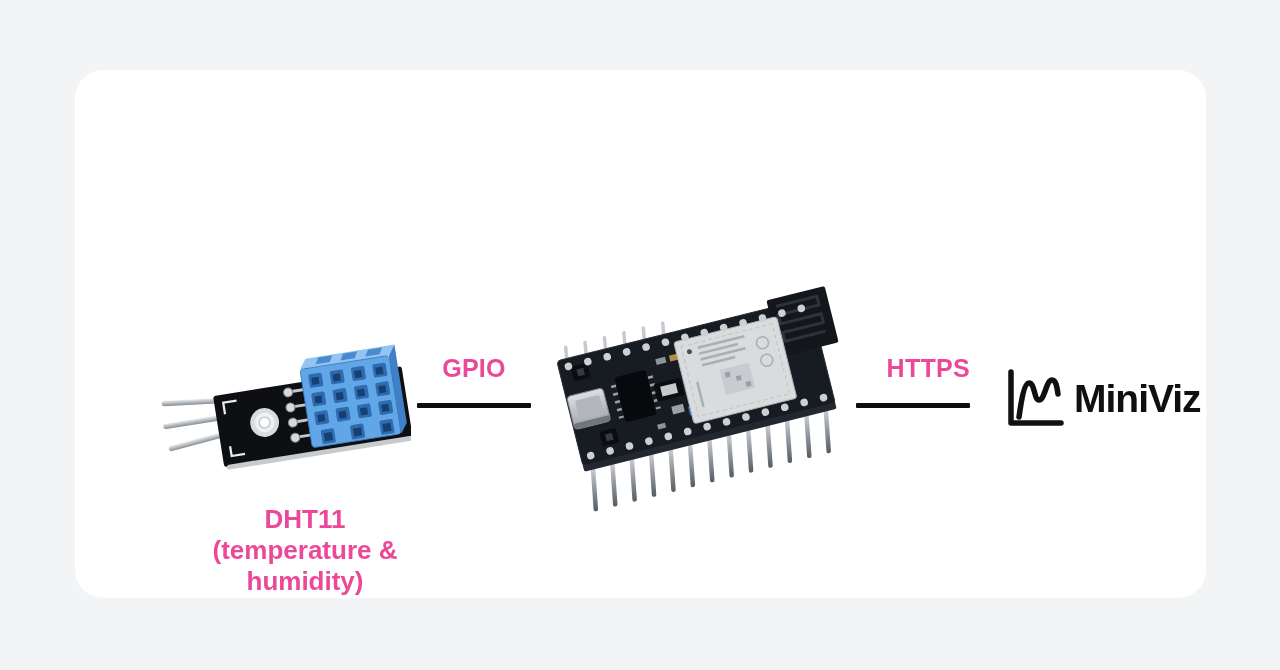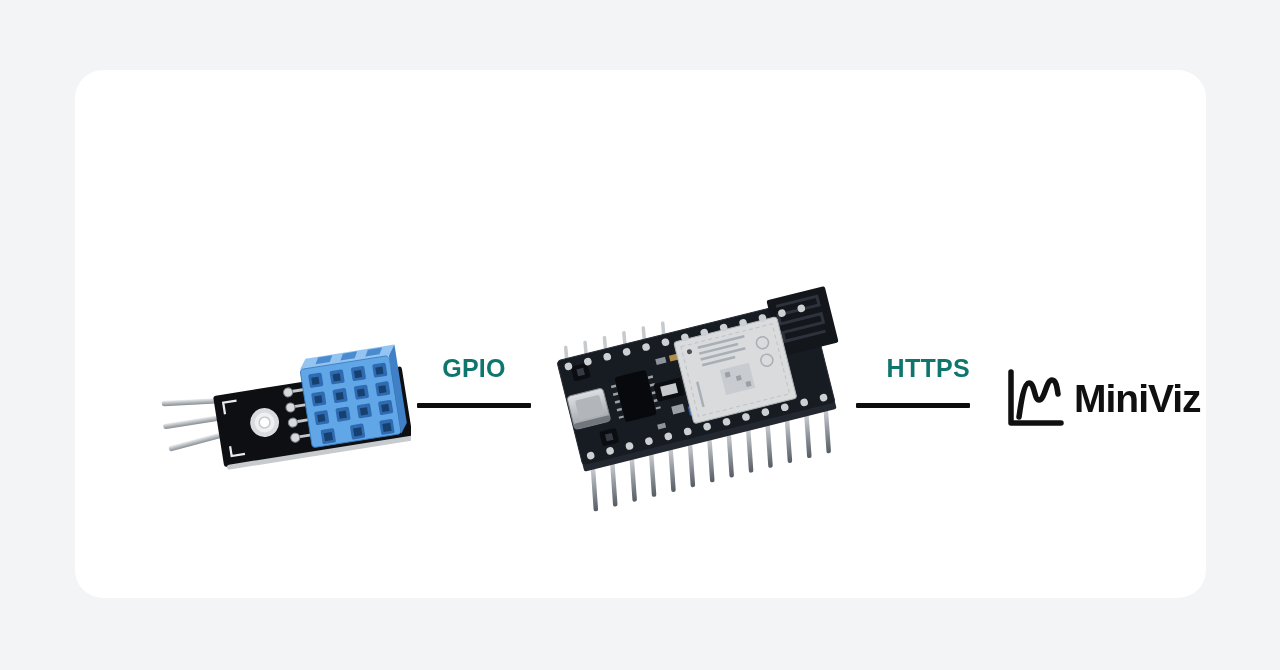--- a/index.html
+++ b/index.html
@@ -11,21 +11,21 @@
   }
   .stage{position:absolute;inset:0;}
   .card{
     position:absolute;left:75px;top:70px;width:1131px;height:528px;
     background:#ffffff;border-radius:28px;
   }
   .node-photo{position:absolute;}
   .dht-photo{left:86px;top:260px;width:250px;height:168px;}
   .esp-photo{left:468px;top:212px;width:312px;height:234px;}
   .label{
-    position:absolute;color:#0f766e;font-weight:700;text-align:center;
+    position:absolute;color:#ec4899;font-weight:700;text-align:center;
   }
   .link-label{font-size:25px;letter-spacing:.3px;}
   .gpio-label{left:337px;top:284px;width:124px;}
   .https-label{left:771px;top:284px;width:124px;text-align:right;}
   .link-line{position:absolute;height:5px;background:#0d0d0d;border-radius:1px;}
   .gpio-line{left:342px;top:333px;width:114px;}
   .https-line{left:781px;top:333px;width:114px;}
   .node-label{font-size:26px;line-height:31px;}
   .dht-label-block{left:105px;top:434px;width:250px;}
   .esp-label{left:553px;top:436px;width:150px;}
@@ -120,20 +120,22 @@
             <rect x="45" y="20" width="15" height="16" rx="2" fill="#2f6bb0"></rect>
               <rect x="48" y="24" width="9" height="9" fill="#16406f"></rect>
             <rect x="78" y="20" width="15" height="16" rx="2" fill="#2f6bb0"></rect>
               <rect x="81" y="24" width="9" height="9" fill="#16406f"></rect>
           </g>
         </g>
       </g>
     </svg>
 
     <div class="label node-label dht-label-block">
+      <div>DHT11</div>
+      <div>(temperature &amp; humidity)</div>
     </div>
 
     <div class="label link-label gpio-label">GPIO</div>
     <div class="link-line gpio-line"></div>
 
     <svg class="node-photo esp-photo" viewBox="0 0 310 234" aria-hidden="true">
       <defs>
         <linearGradient id="pinG" x1="0" y1="0" x2="0" y2="1">
           <stop offset="0" stop-color="#d8dbde"></stop>
           <stop offset="0.45" stop-color="#9aa0a6"></stop>

